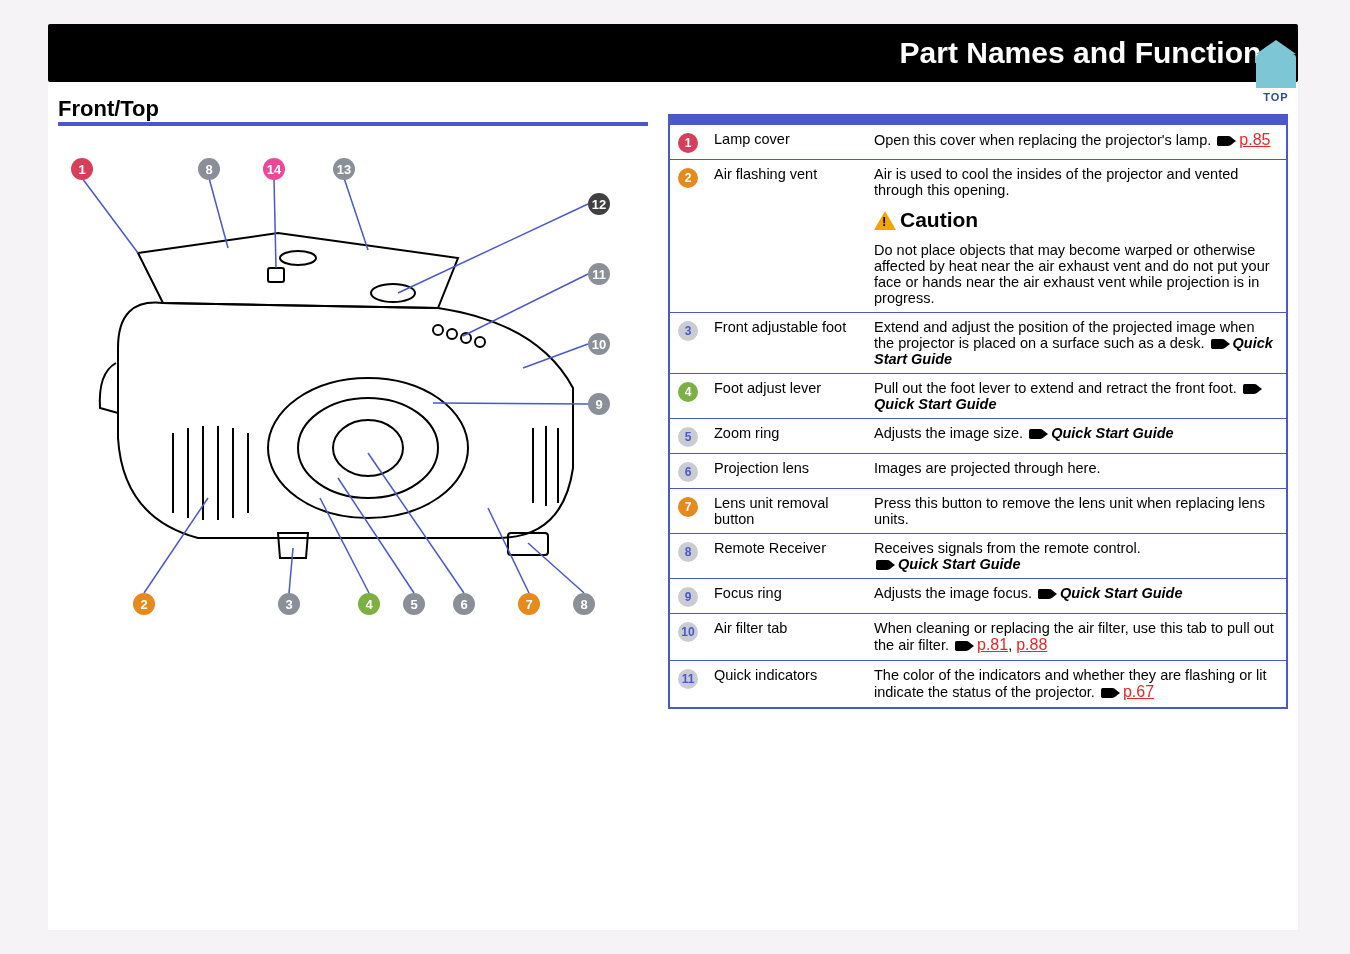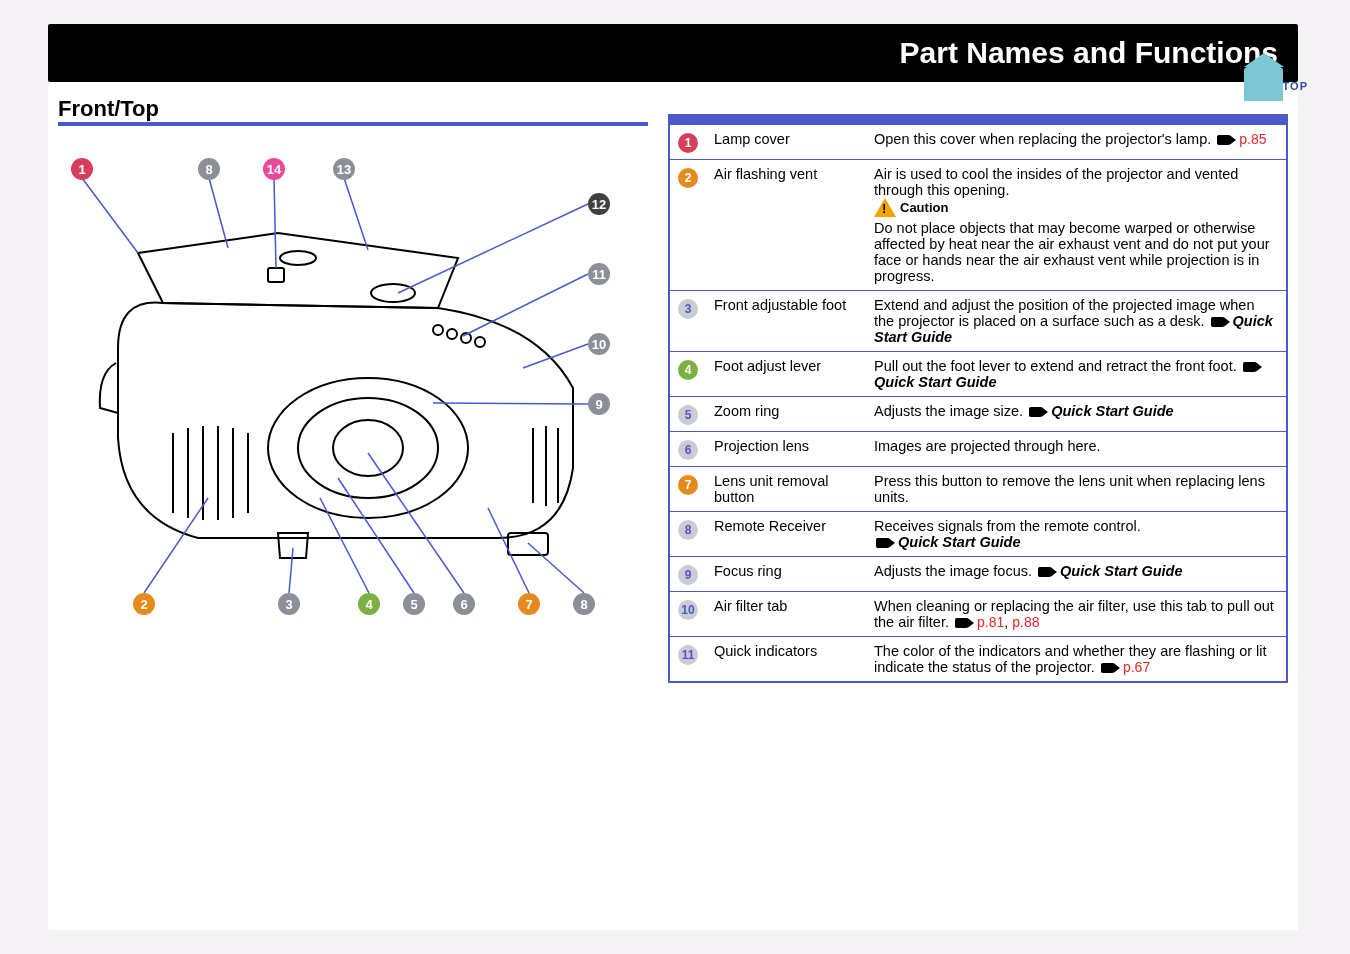--- a/index.html
+++ b/index.html
@@ -28,27 +28,27 @@
     justify-content: flex-end;
     border-radius: 2px;
   }
   .titlebar h1 {
     font-size: 30px;
     font-weight: bold;
   }
   .top-icon {
     position: absolute;
     right: -10px;
-    top: 28px;
+    top: 22px;
     width: 64px;
     height: 64px;
     display: flex;
-    flex-direction: row;
-    align-items: center;
-    justify-content: space-between;
+    flex-direction: column;
+    align-items: center;
+    justify-content: center;
   }
   .top-icon .house {
     width: 40px;
     height: 34px;
     background: #7cc6d6;
     position: relative;
     border-radius: 4px 4px 0 0;
   }
   .top-icon .house::before {
     content: "";
@@ -137,22 +137,22 @@
     align-items: center;
     justify-content: center;
     font-size: 12px;
     font-weight: bold;
   }
   .caution {
     display: inline-flex;
     align-items: center;
     gap: 4px;
     font-weight: bold;
-    font-size: 13px;
-    margin: 0 0;
+    font-size: 21px;
+    margin: 10px 0;
     justify-content: flex-end;
   }
   .caution .tri {
     width: 0; height: 0;
     border-left: 11px solid transparent;
     border-right: 11px solid transparent;
     border-bottom: 19px solid #f5a300;
     position: relative;
   }
   .caution .tri::after {
@@ -175,21 +175,21 @@
     position: relative;
   }
   .ref-icon::after {
     content:"";
     position:absolute;
     right:-3px; top:2px;
     border-left:4px solid #000;
     border-top:3px solid transparent;
     border-bottom:3px solid transparent;
   }
-  .page-link { color: #e62828; font-size: 14px; }
+  .page-link { color: #e62828; text-decoration: underline; font-size: 16px; }
   .qsg { font-style: italic; font-weight: bold; }
 </style>
 </head>
 <body>
 
 <div class="page">
   <div class="titlebar">
     <h1>Part Names and Functions</h1>
   </div>
   <div class="top-icon">

